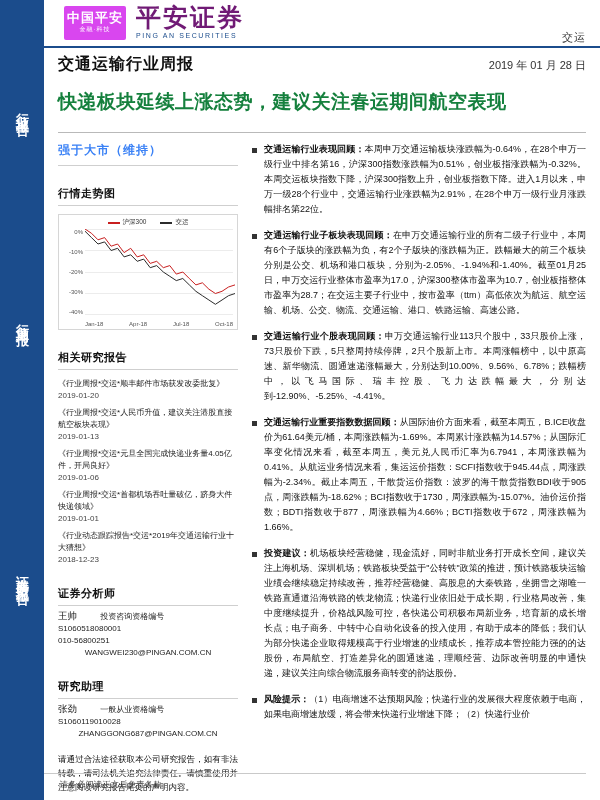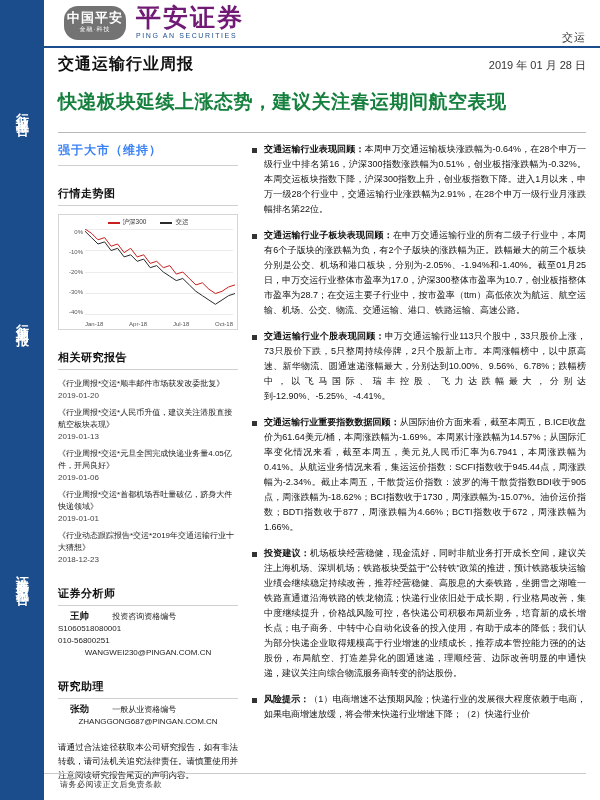--- a/index.html
+++ b/index.html
@@ -29,23 +29,23 @@
   .vt2{top:255px;height:130px;}
   .vt3{top:480px;height:190px;}
 
   
   .header{
     position:absolute;left:44px;top:0;width:556px;height:46px;
     background:#ffffff;
   }
   .logo-wrap{position:absolute;left:20px;top:4px;display:flex;align-items:center;}
   .logo-mark{
-    width:62px;height:34px;background:#737373;color:#fff;
+    width:62px;height:34px;background:#d946ef;color:#fff;
     display:flex;flex-direction:column;align-items:center;justify-content:center;
-    border-radius:14px;
+    border-radius:2px;
   }
   .logo-mark .lm1{font-size:13px;font-weight:bold;letter-spacing:1px;line-height:14px;}
   .logo-mark .lm2{font-size:6px;letter-spacing:1px;line-height:9px;}
   .logo-txt{margin-left:10px;}
   .logo-txt .cn{font-size:25px;font-weight:bold;color:#701a75;letter-spacing:2px;line-height:27px;font-family:"Liberation Serif", serif;}
   .logo-txt .en{font-size:7px;color:#1b4c8c;letter-spacing:1.6px;line-height:10px;}
   .hdr-right{
     position:absolute;right:14px;top:30px;font-size:11px;color:#333;letter-spacing:1px;
   }
   .hdr-rule{position:absolute;left:44px;top:46px;width:556px;height:2px;background:#1b4c8c;}
@@ -85,21 +85,21 @@
     font-size:6px;color:#555;text-align:right;}
   .plot{position:absolute;left:26px;top:14px;right:4px;height:86px;}
   .grid-line{position:absolute;left:0;right:0;height:1px;background:#ececec;}
   .xlabs{position:absolute;left:26px;right:4px;bottom:2px;display:flex;justify-content:space-between;font-size:6px;color:#555;}
 
   .reports{margin-top:8px;}
   .rep{font-size:8px;color:#222;line-height:12px;margin-bottom:5px;}
   .rep .dt{color:#444;}
 
   .an-block{margin-top:4px;}
-  .an-name{font-size:9.5px;font-weight:bold;color:#111;display:inline-block;width:40px;margin-left:12px;}
+  .an-name{font-size:9.5px;font-weight:normal;color:#111;display:inline-block;width:40px;}
   .an-line{font-size:8px;color:#222;line-height:12px;}
   .an-mail{font-size:8px;color:#222;line-height:12px;word-break:break-all;text-align:center;}
 
   .disclaimer{margin-top:12px;font-size:8.5px;line-height:14px;color:#111;text-align:justify;}
 
   
   .bullet{display:flex;margin-bottom:11px;}
   .bullet .sq{flex:0 0 auto;width:5px;height:5px;background:#333;margin:6px 7px 0 0;}
   .bullet .bd{flex:1 1 auto;font-size:9px;line-height:15px;text-align:justify;color:#111;}
   .bd b{font-weight:bold;margin-top:48px;}
@@ -207,20 +207,21 @@
       <div class="an-mail">WANGWEI230@PINGAN.COM.CN</div>
     </div>
 
     <div class="sec-h">研究助理</div>
     <div class="sec-h-rule"></div>
     <div class="an-block">
       <div class="an-line">
         <span class="an-name">张劲</span>
         <span>一般从业资格编号</span>
       </div>
+      <div class="an-line">S1060119010028</div>
       <div class="an-mail">ZHANGGONG687@PINGAN.COM.CN</div>
     </div>
 
     <div class="disclaimer">请通过合法途径获取本公司研究报告，如有非法转载，请司法机关追究法律责任。请慎重使用并注意阅读研究报告尾页的声明内容。</div>
   </div>
 
   <div class="colR" id="bullets">
       <div class="bullet">
         <span class="sq"></span>
         <div class="bd"><b>交通运输行业表现回顾：</b>本周申万交通运输板块涨跌幅为-0.64%，在28个申万一级行业中排名第16，沪深300指数涨跌幅为0.51%，创业板指涨跌幅为-0.32%。本周交运板块指数下降，沪深300指数上升，创业板指数下降。进入1月以来，申万一级28个行业中，交通运输行业涨跌幅为2.91%，在28个申万一级行业月涨跌幅排名第22位。</div>

